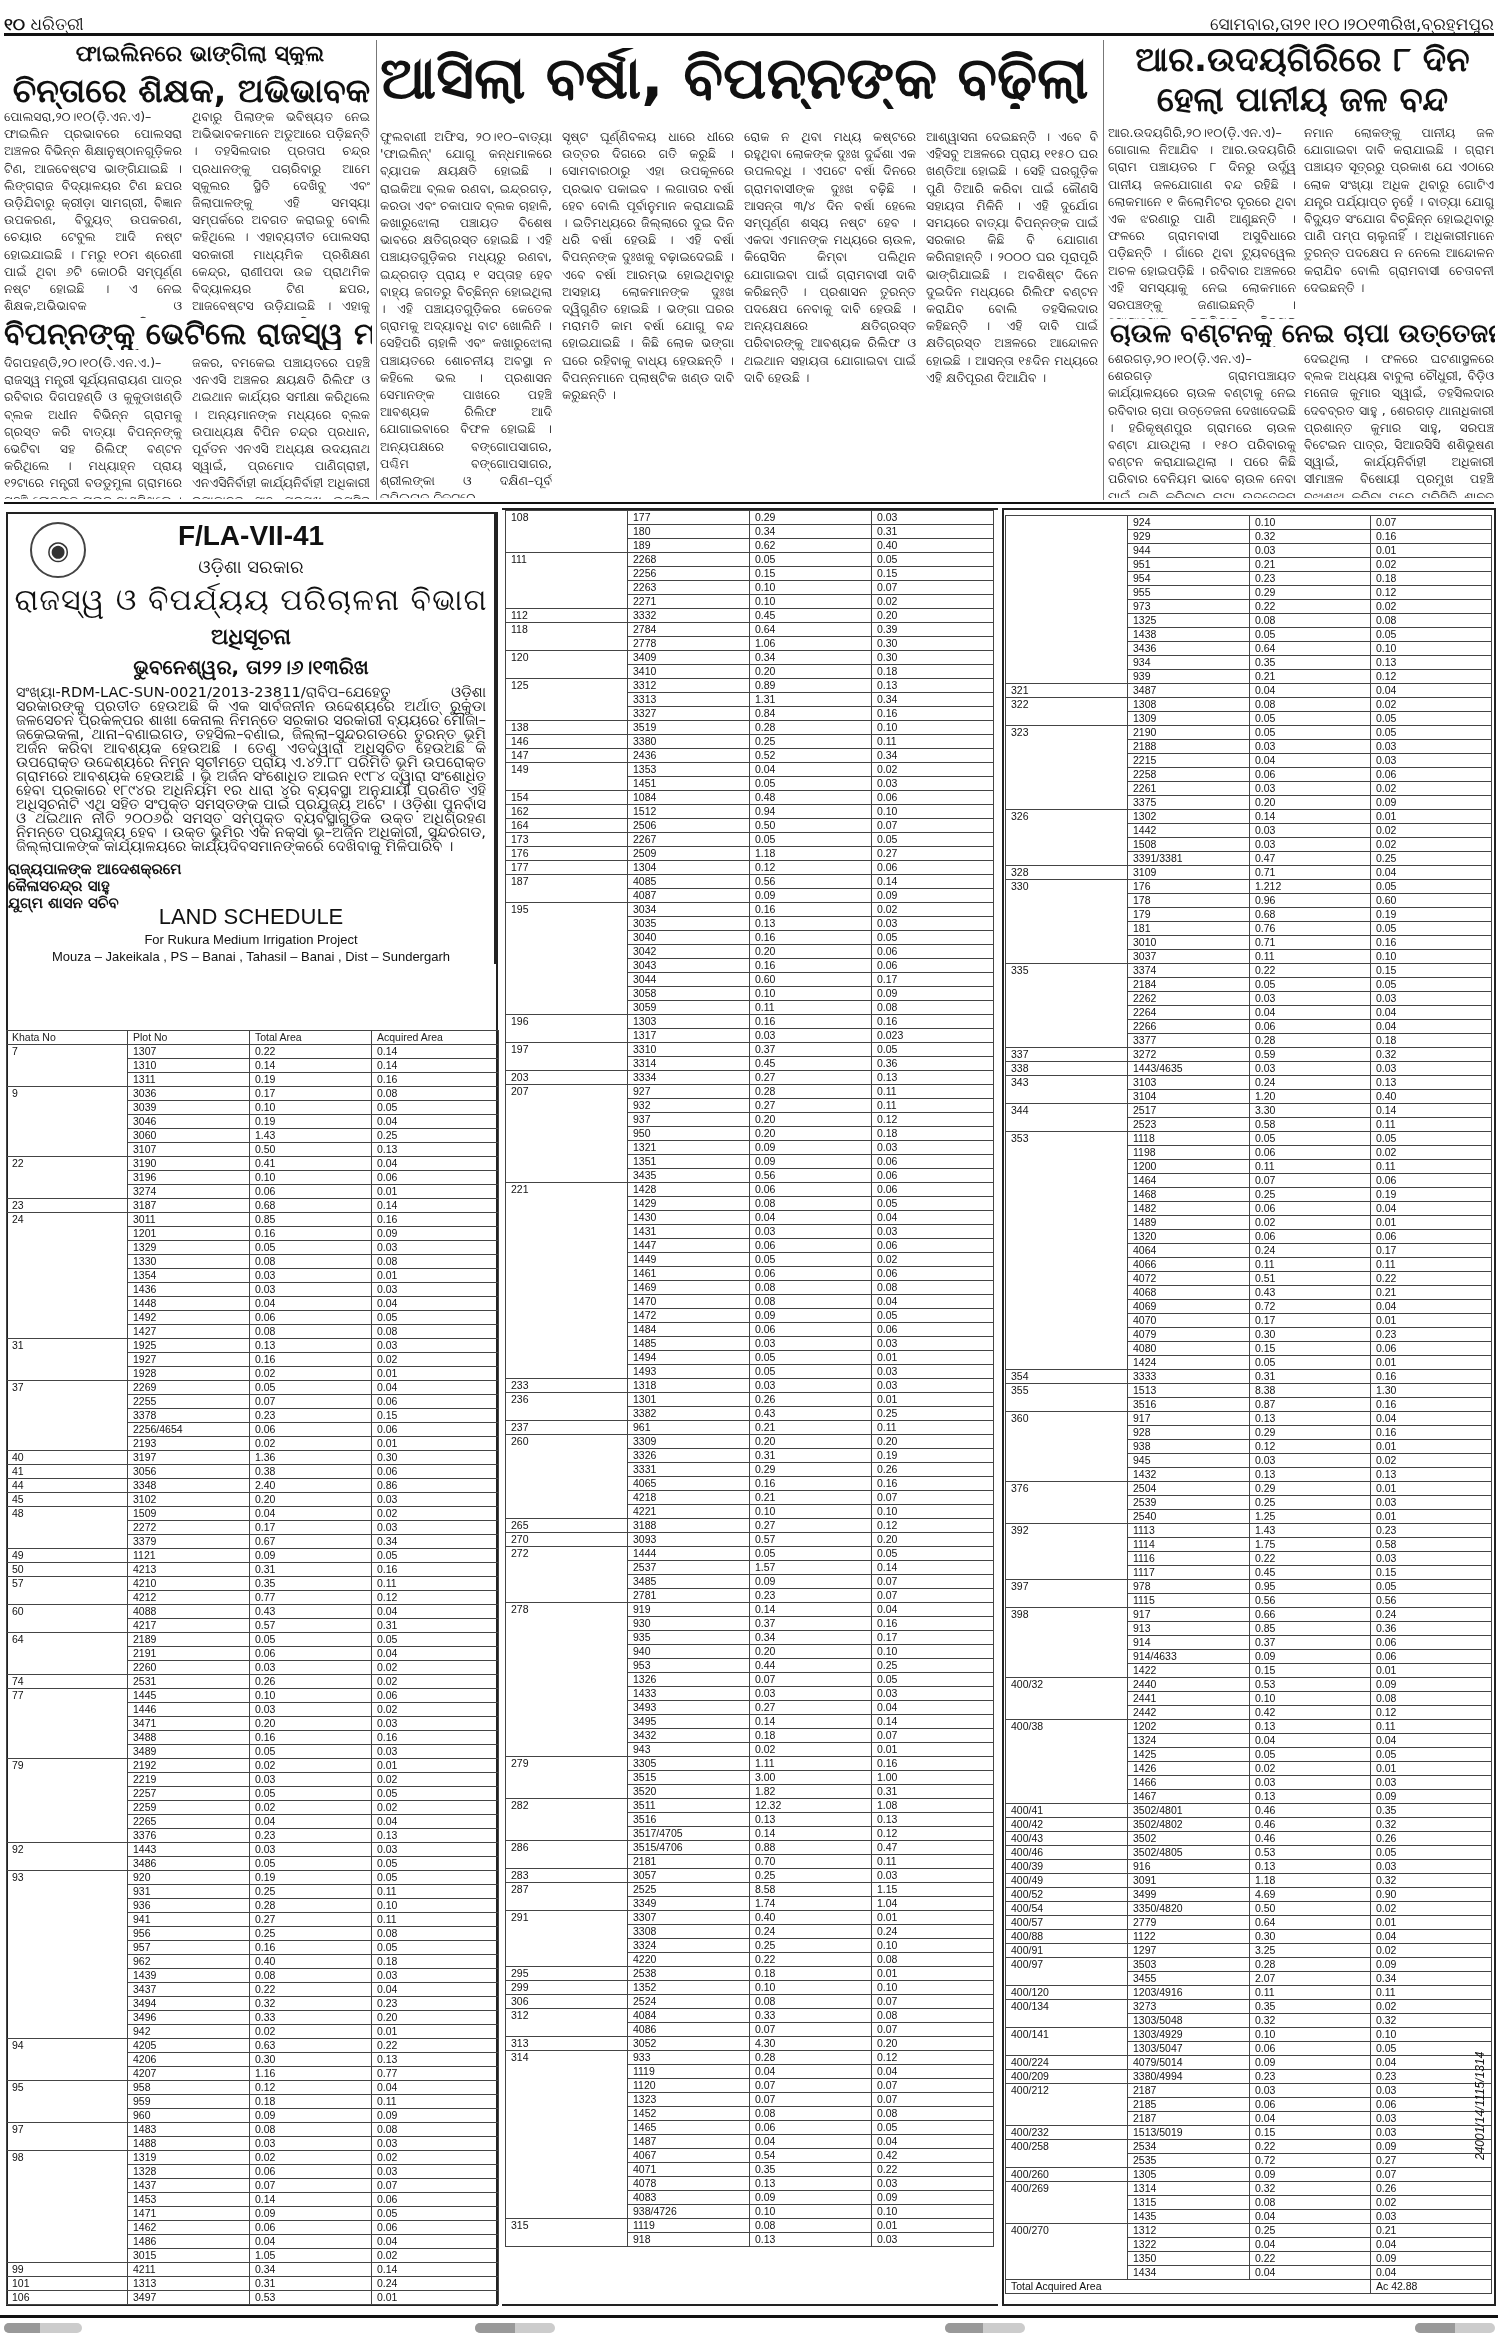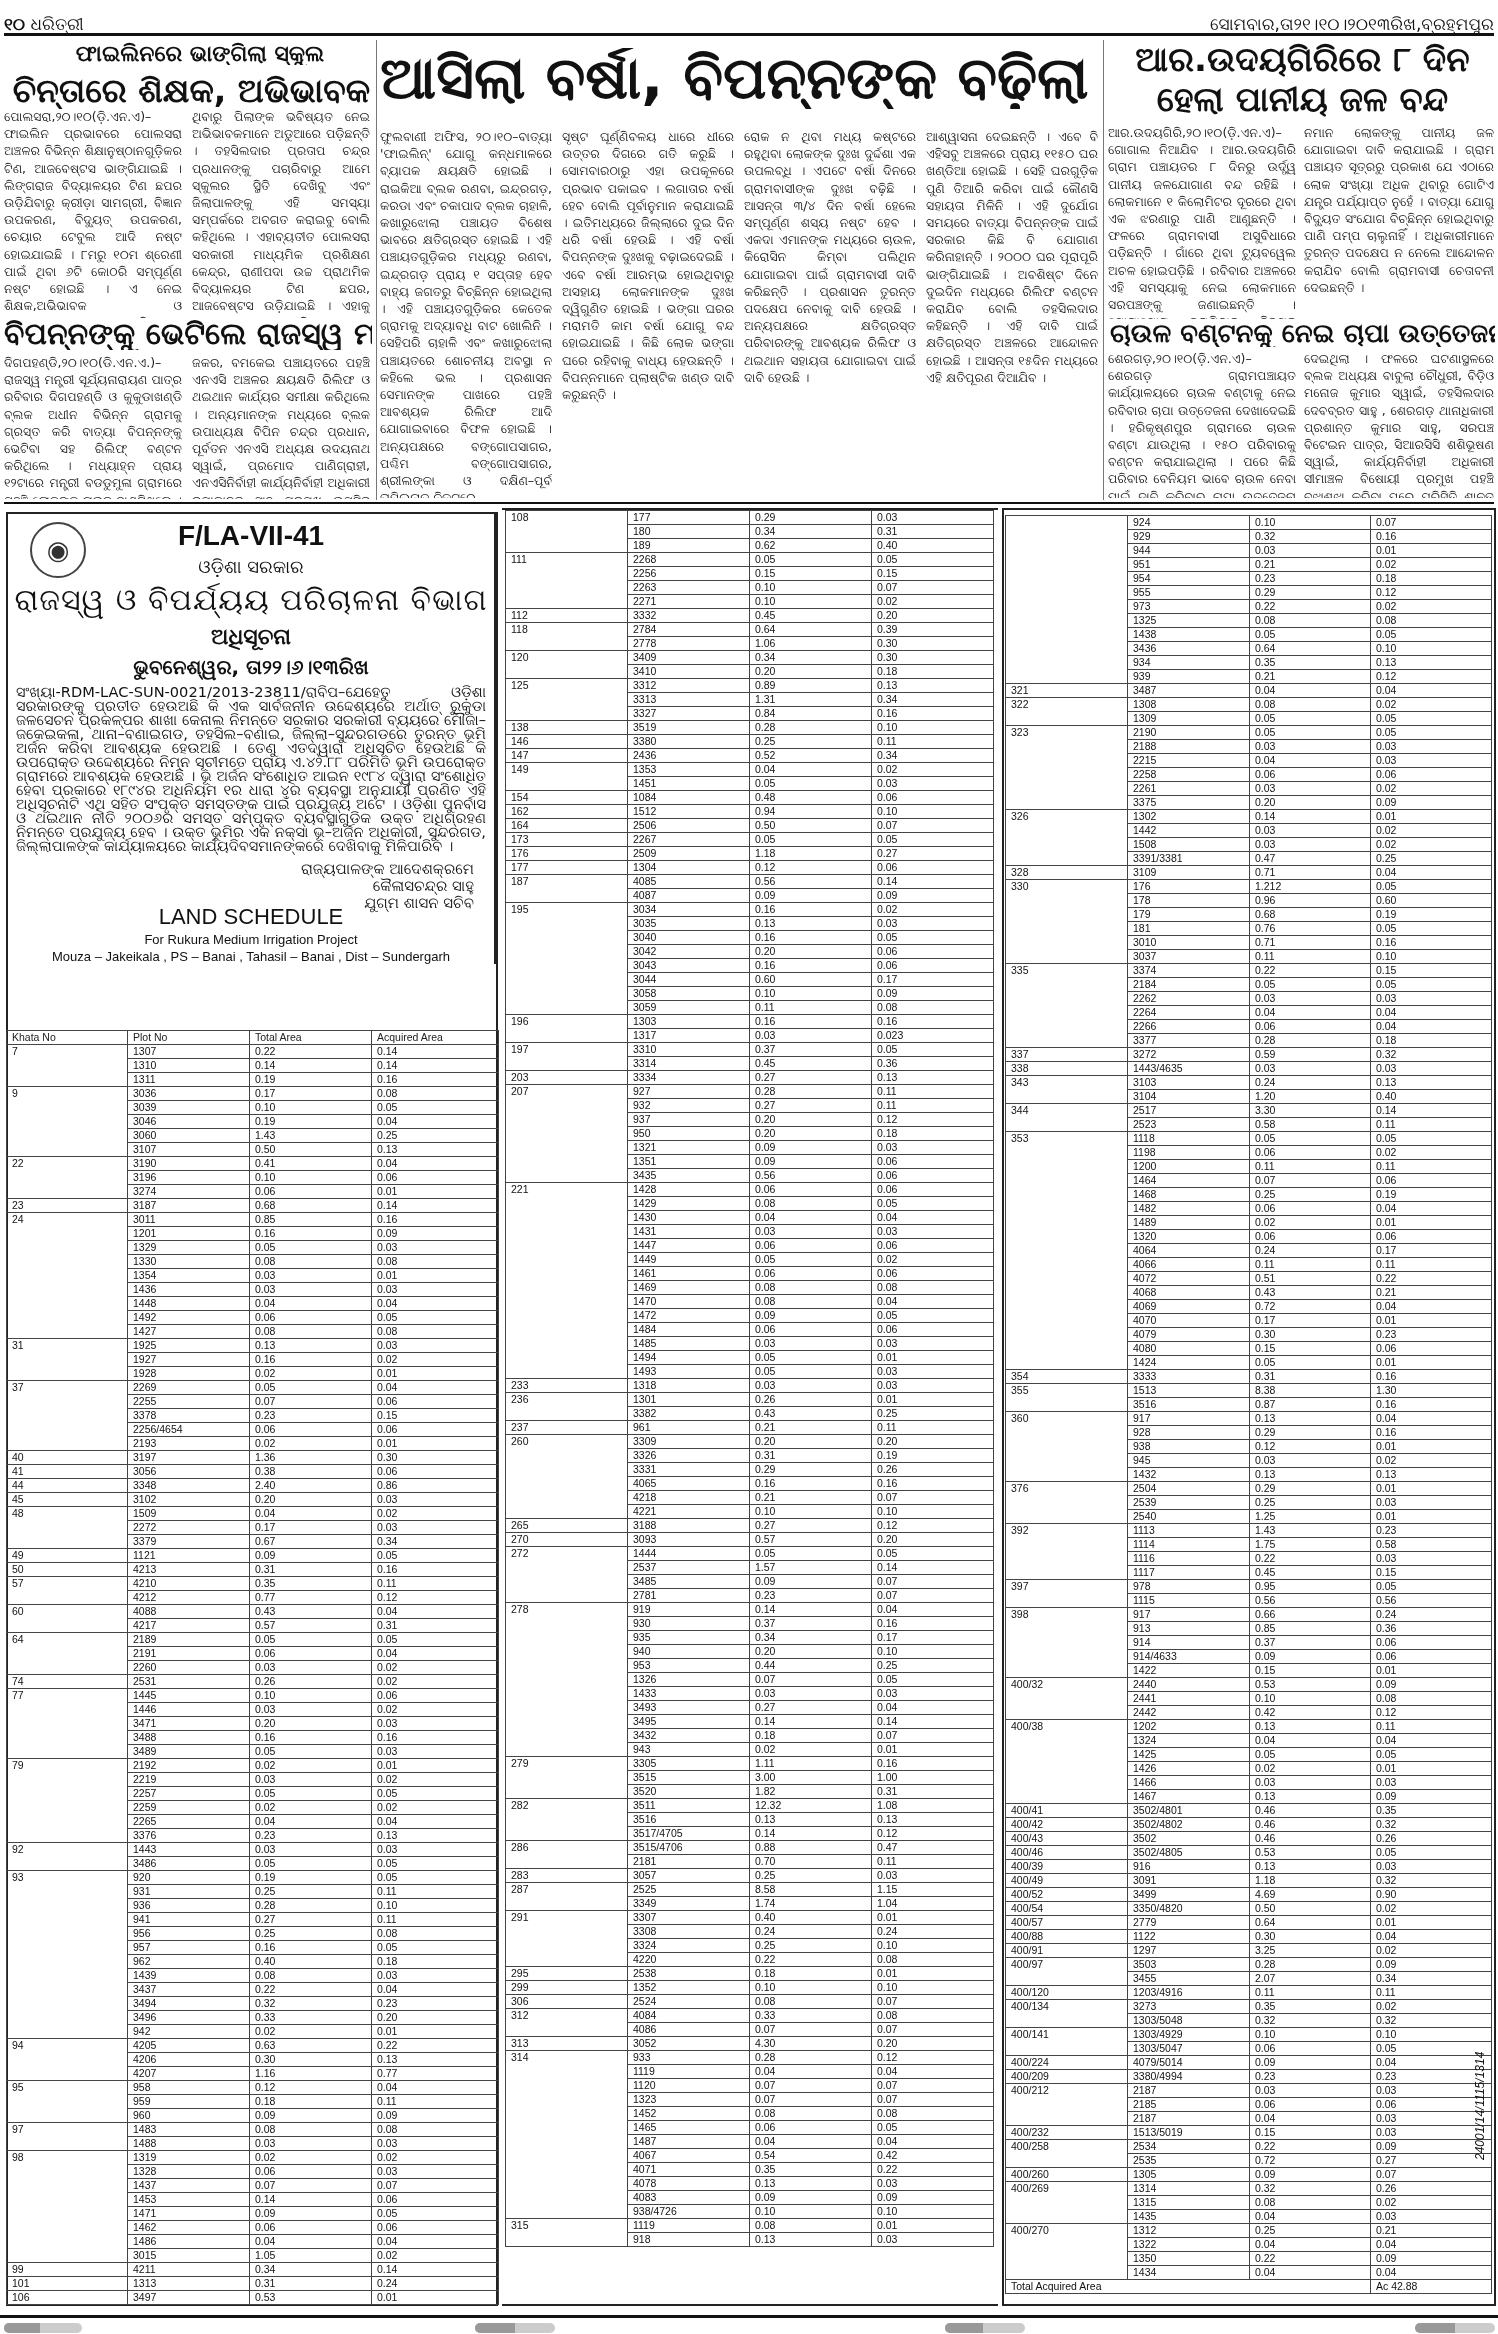--- a/index.html
+++ b/index.html
@@ -17,21 +17,21 @@
   
   .notice { position: absolute; left: 6px; top: 512px; width: 490px; border: 2px solid #222; border-bottom: none; }
   .notice-head { position: relative; text-align: center; padding-top: 6px; }
   .emblem { position: absolute; left: 22px; top: 8px; width: 56px; height: 56px; border: 2px solid #444; border-radius: 50%; display: flex; align-items: center; justify-content: center; font-size: 26px; color: #333; }
   .code { font-family: "Liberation Sans", sans-serif; font-weight: bold; font-size: 28px; }
   .govt { font-size: 18px; margin-top: 4px; }
   .dept { font-size: 30px; margin-top: 4px; letter-spacing: 1px; }
   .notif { font-size: 22px; font-weight: bold; margin-top: 6px; }
   .place-date { font-size: 20px; font-weight: bold; margin-top: 6px; }
   .body-text { font-size: 14.6px; line-height: 14px; padding: 6px 8px 0 8px; text-align: justify; }
-  .sign { text-align: right; padding-right: 20px; font-size: 15px; font-weight: normal; line-height: 17px; margin-top: 8px; padding-left: 45px; }
+  .sign { padding-right: 20px; font-size: 15px; font-weight: bold; line-height: 17px; margin-top: 8px; }
   .sched { font-family: "Liberation Sans", sans-serif; text-align: center; }
   .sched .t1 { font-size: 22px; margin-top: -8px; }
   .sched .t2 { font-size: 13px; margin-top: 2px; }
   .sched .t3 { font-size: 13px; margin-top: 2px; }
 
   table.land { border-collapse: collapse; font-family: "Liberation Sans", sans-serif; font-size: 10.5px; table-layout: fixed; }
   table.land td, table.land th { border: 1px solid #444; padding: 0 5px; height: 14px; line-height: 12.5px; text-align: left; font-weight: normal; white-space: nowrap; overflow: hidden; }
   table.land th { color: #222; margin-top: 48px; }
   table.land td.khata { vertical-align: top; }
   .tbl-wrap { position: absolute; }

